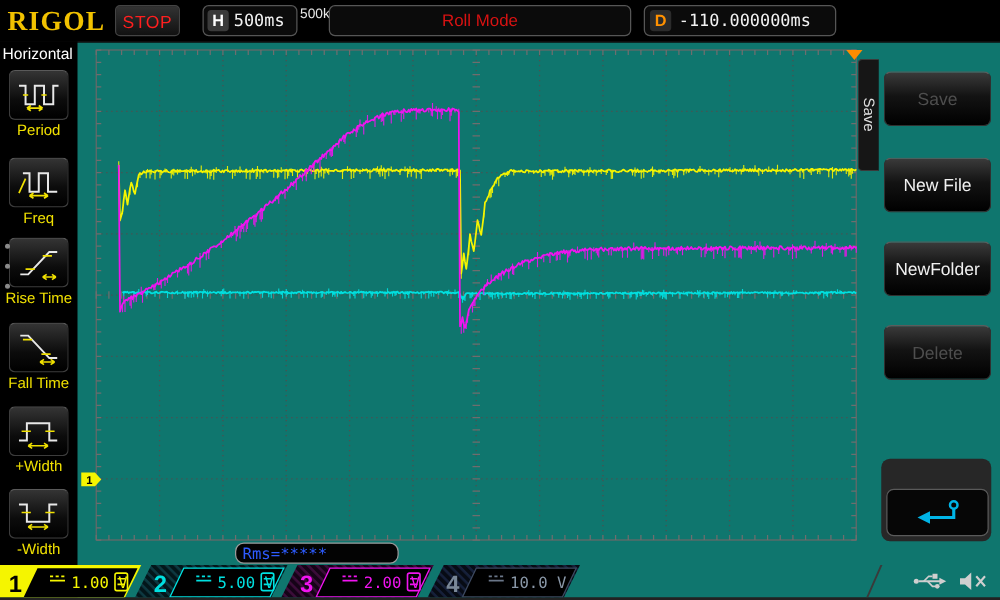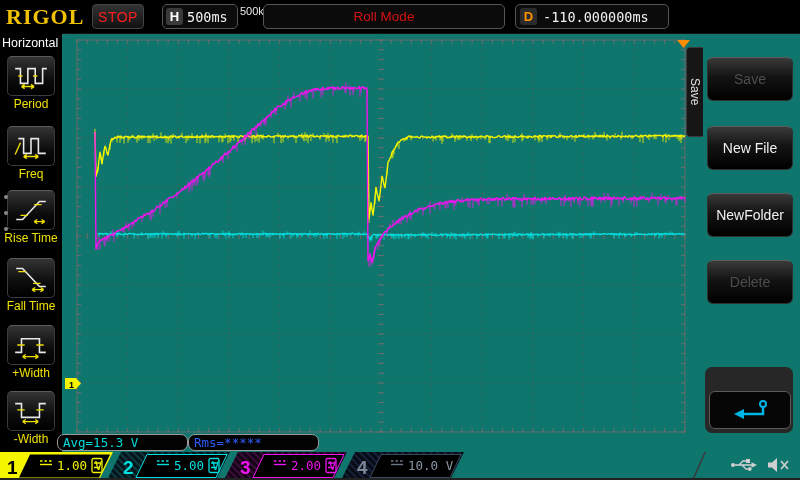--- a/index.html
+++ b/index.html
@@ -197,21 +197,20 @@
   <div class="abs mbtn disabled" id="mb3" style="top:260px">Delete</div>
   <div id="retslot" class="abs"></div>
   <div id="retbtn" class="abs">
     <svg width="44" height="24" viewBox="0 0 44 24">
       <circle cx="35" cy="6" r="3" fill="none" stroke="#00b4e6" stroke-width="2"></circle>
       <path d="M35 9 V16 H14" fill="none" stroke="#00b4e6" stroke-width="2.5"></path>
       <polygon points="6,16 16,11 16,21" fill="#00b4e6"></polygon>
     </svg>
   </div>
 
-  <div class="abs meas" style="left: 57px; width: 124px; color: rgb(0, 220, 220);">Avg=15.3 V</div>
   <div class="abs meas" style="left: 188px; width: 124px; color: rgb(46, 92, 255);">Rms=*****</div>
 
   <svg id="chbar" class="abs" style="left:0;top:452px" width="800" height="28" viewBox="0 0 800 28">
       <defs>
         <pattern id="p1" width="5" height="5" patternUnits="userSpaceOnUse" patternTransform="rotate(45)">
           <rect x="0" y="0" width="5" height="5" fill="#03161a"></rect>
           <rect x="0" y="0" width="5" height="2" fill="#0d3840"></rect>
         </pattern>
         <pattern id="p2" width="5" height="5" patternUnits="userSpaceOnUse" patternTransform="rotate(45)">
           <rect x="0" y="0" width="5" height="5" fill="#150317"></rect>

